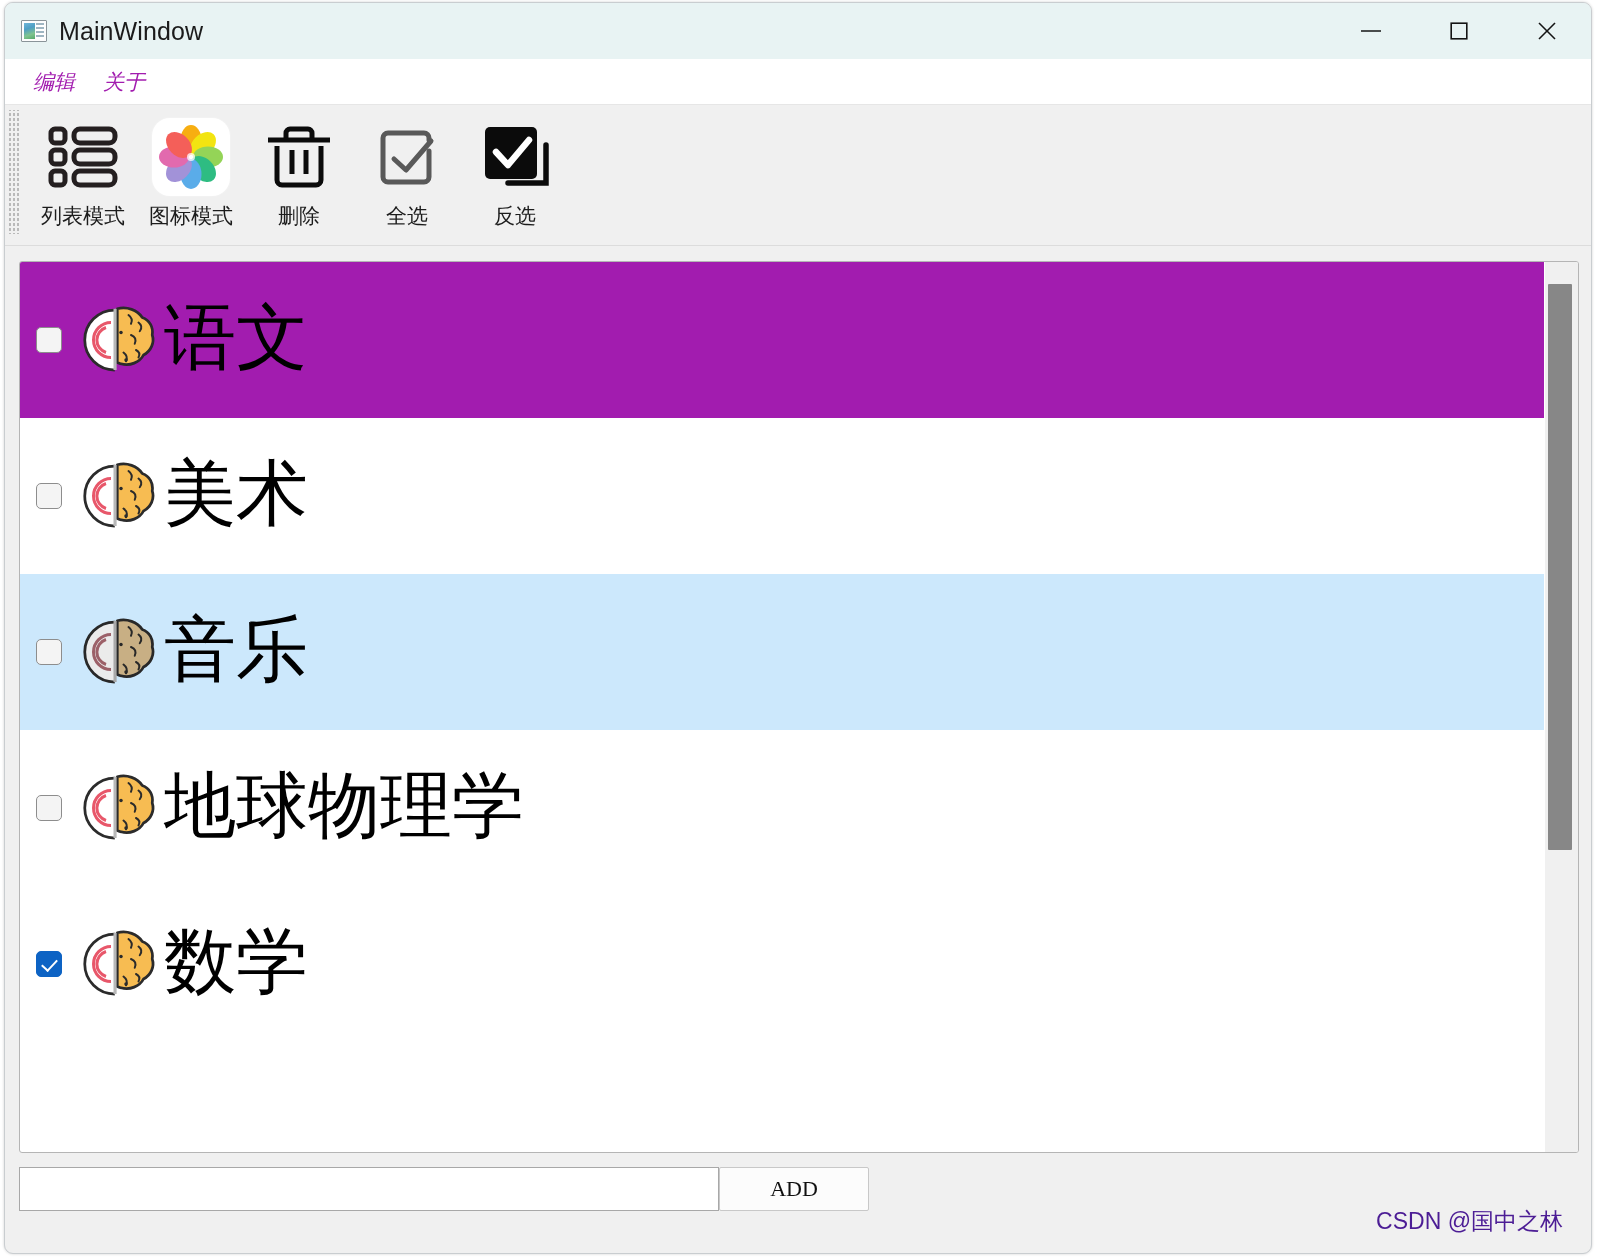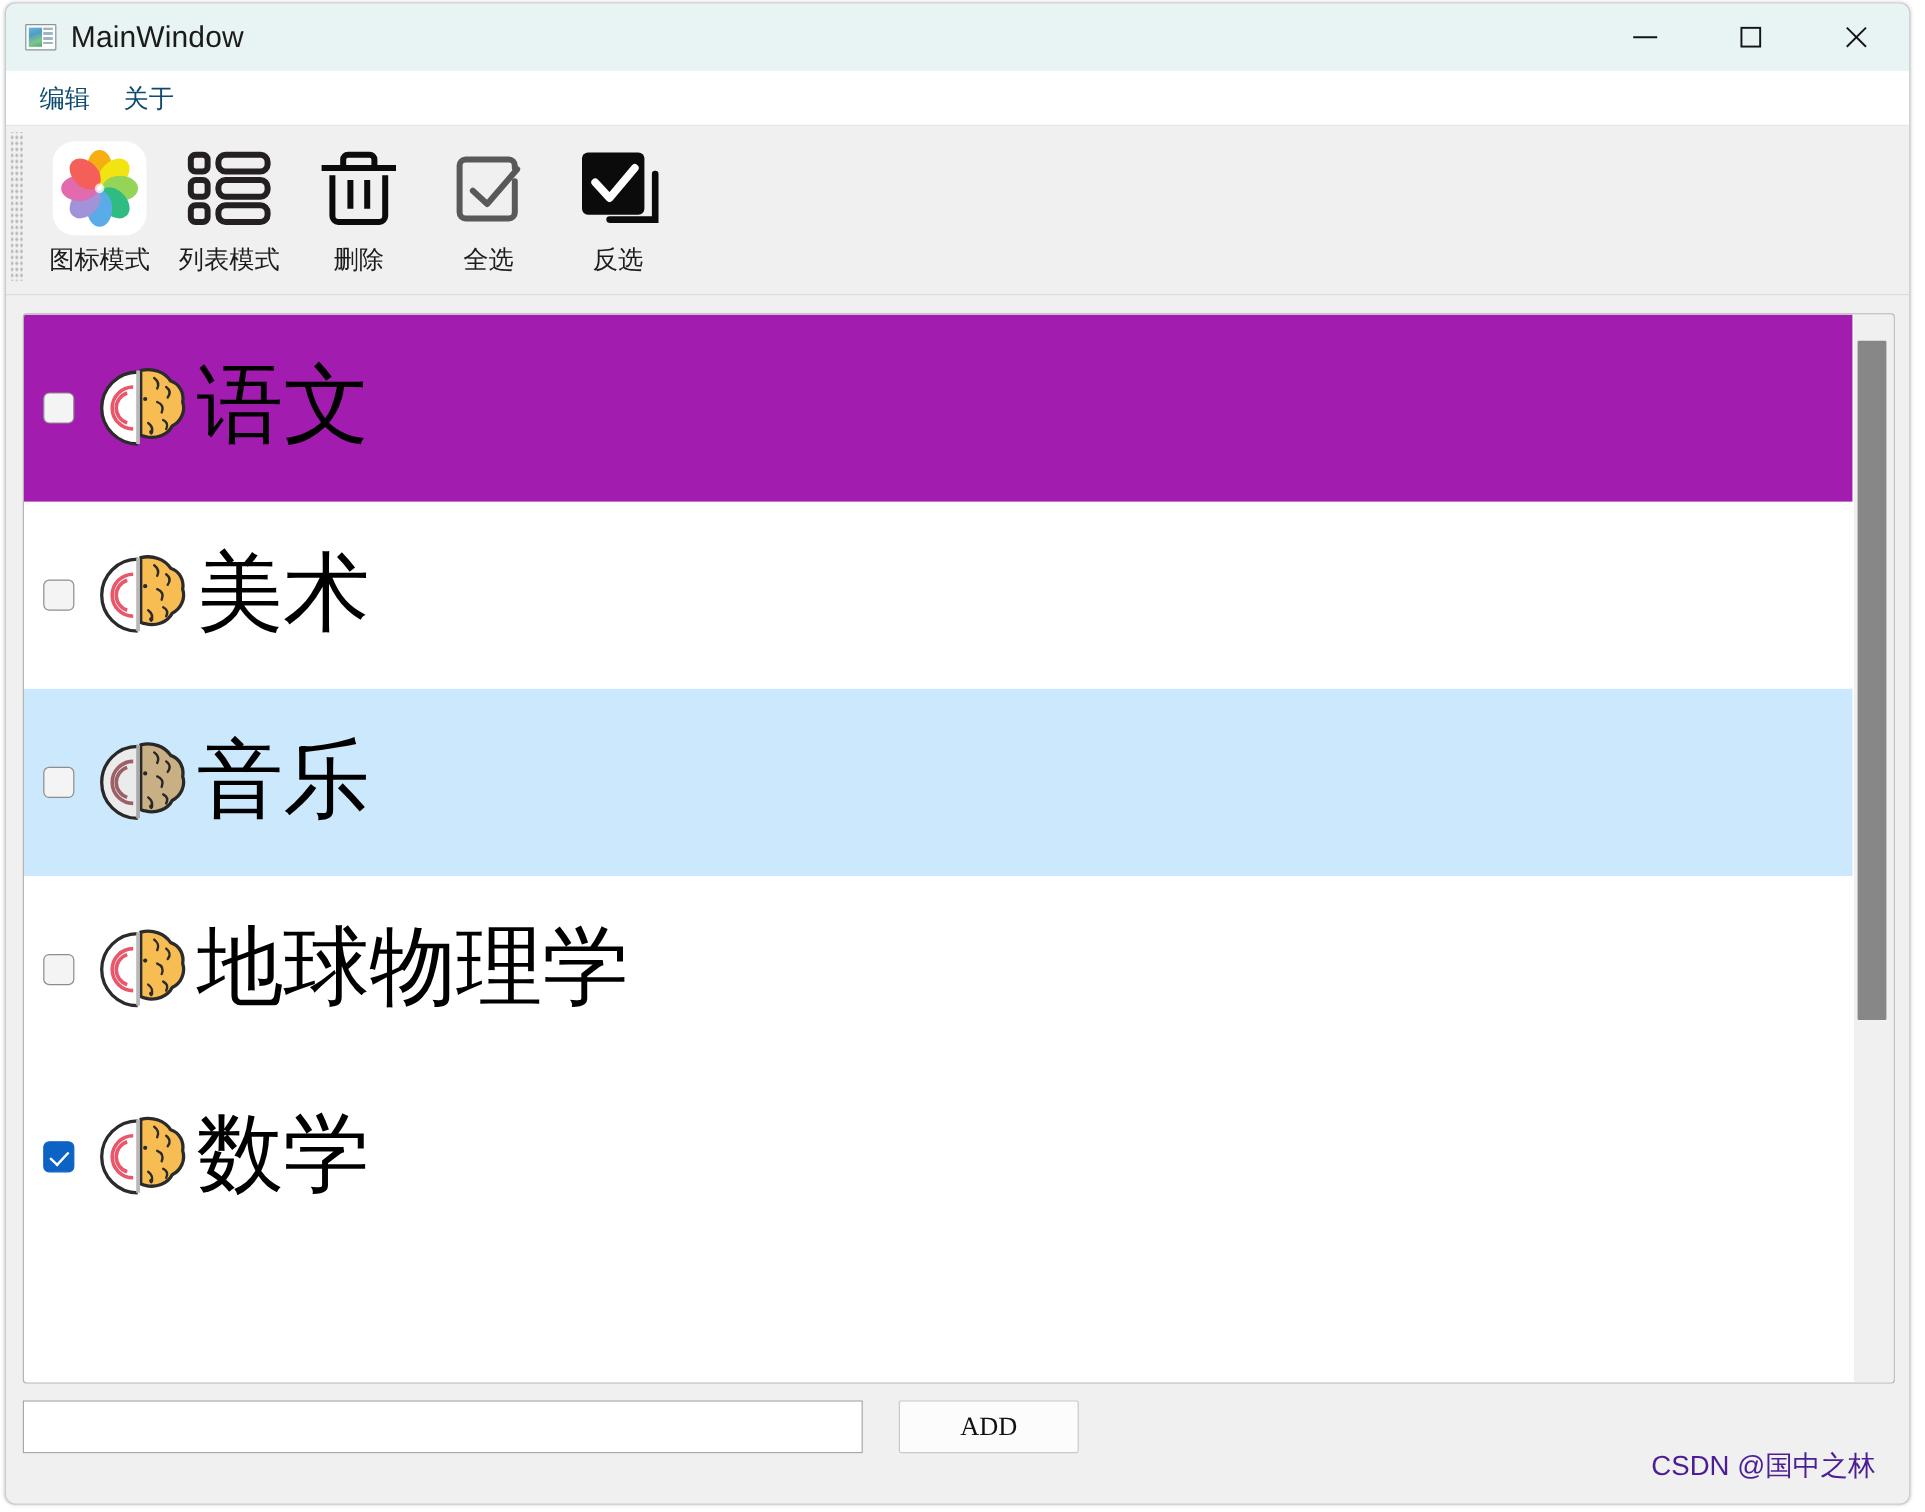--- a/index.html
+++ b/index.html
@@ -105,24 +105,25 @@
     height: 46px;
     background: #ffffff;
     display: flex;
     align-items: center;
     padding-left: 14px;
     box-sizing: border-box;
     border-bottom: 1px solid #e6e6e6;
   }
   .menu-item {
     font-size: 21px;
-    color: #0c4a6e;
+    color: #a21caf;
     padding: 4px 14px;
     cursor: default;
     white-space: nowrap;
+    font-style: italic;
   }
 
   
   .toolbar {
     position: absolute;
     left: 0; top: 103px;
     width: 100%;
     height: 140px;
     background: #f0f0f0;
     display: flex;
@@ -279,21 +280,21 @@
 
   
   .bottombar {
     position: absolute;
     left: 14px;
     top: 1164px;
     width: 1560px;
     height: 56px;
     display: flex;
     align-items: stretch;
-    gap: 30px;
+    gap: 0;
   }
   .add-input {
     width: 700px;
     height: 44px;
     background: #ffffff;
     border: 1px solid #a8a8a8;
     box-sizing: border-box;
     font-size: 20px;
     padding: 0 8px;
     font-family: "Liberation Sans", sans-serif;
@@ -355,20 +356,36 @@
   </div>
 
   <div class="menubar">
     <div class="menu-item">编辑</div>
     <div class="menu-item">关于</div>
   </div>
 
   <div class="toolbar">
     <div class="tb-grip"></div>
     <div class="tb-items">
+
+      <div class="tb-btn">
+        <div class="tb-ico">
+          <svg width="70" height="64" viewBox="0 0 70 64">
+            <g fill="none" stroke="#241f20" stroke-width="5">
+              <rect x="3" y="4" width="14" height="14" rx="4"></rect>
+              <rect x="26" y="4" width="41" height="14" rx="6"></rect>
+              <rect x="3" y="25" width="14" height="14" rx="4"></rect>
+              <rect x="26" y="25" width="41" height="14" rx="6"></rect>
+              <rect x="3" y="46" width="14" height="14" rx="4"></rect>
+              <rect x="26" y="46" width="41" height="14" rx="6"></rect>
+            </g>
+          </svg>
+        </div>
+        <div class="tb-label">列表模式</div>
+      </div>
 
       <div class="tb-btn">
         <div class="tb-ico">
           <div class="photos-ico">
             <svg width="78" height="78" viewBox="0 0 78 78">
               <g transform="translate(39,39)" opacity="0.93">
                 <ellipse cx="0" cy="-17" rx="10.5" ry="15" fill="#f7a800" transform="rotate(0)"></ellipse>
                 <ellipse cx="0" cy="-17" rx="10.5" ry="15" fill="#f2e300" transform="rotate(45)"></ellipse>
                 <ellipse cx="0" cy="-17" rx="10.5" ry="15" fill="#8cd14b" transform="rotate(90)"></ellipse>
                 <ellipse cx="0" cy="-17" rx="10.5" ry="15" fill="#1fb879" transform="rotate(135)"></ellipse>
@@ -379,36 +396,20 @@
                 <circle cx="0" cy="0" r="4" fill="#ffffff" opacity="0.75"></circle>
               </g>
             </svg>
           </div>
         </div>
         <div class="tb-label">图标模式</div>
       </div>
 
       <div class="tb-btn">
         <div class="tb-ico">
-          <svg width="70" height="64" viewBox="0 0 70 64">
-            <g fill="none" stroke="#241f20" stroke-width="5">
-              <rect x="3" y="4" width="14" height="14" rx="4"></rect>
-              <rect x="26" y="4" width="41" height="14" rx="6"></rect>
-              <rect x="3" y="25" width="14" height="14" rx="4"></rect>
-              <rect x="26" y="25" width="41" height="14" rx="6"></rect>
-              <rect x="3" y="46" width="14" height="14" rx="4"></rect>
-              <rect x="26" y="46" width="41" height="14" rx="6"></rect>
-            </g>
-          </svg>
-        </div>
-        <div class="tb-label">列表模式</div>
-      </div>
-
-      <div class="tb-btn">
-        <div class="tb-ico">
           <svg width="72" height="72" viewBox="0 0 72 72">
             <g stroke="#0b0b0b" fill="none" stroke-width="5">
               <path d="M23 17 v-5 a4 4 0 0 1 4 -4 h18 a4 4 0 0 1 4 4 v5"></path>
               <line x1="5" y1="19" x2="67" y2="19"></line>
               <path d="M14 25 v34 a5 5 0 0 0 5 5 h34 a5 5 0 0 0 5 -5 v-34"></path>
               <line x1="29" y1="29" x2="29" y2="53"></line>
               <line x1="43" y1="29" x2="43" y2="53"></line>
             </g>
           </svg>
         </div>

